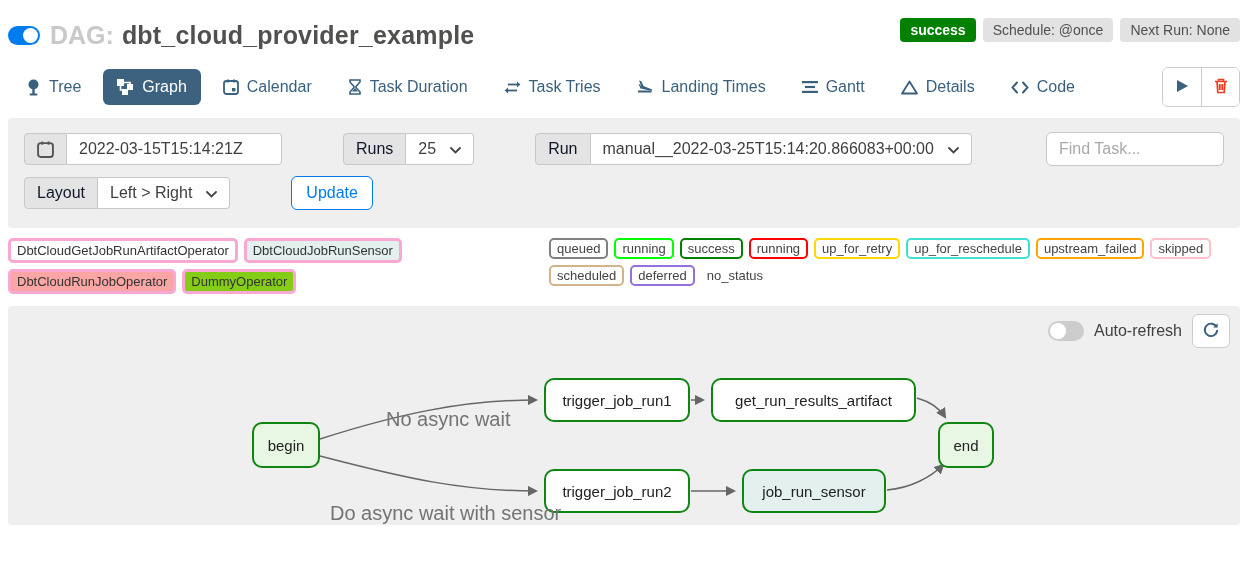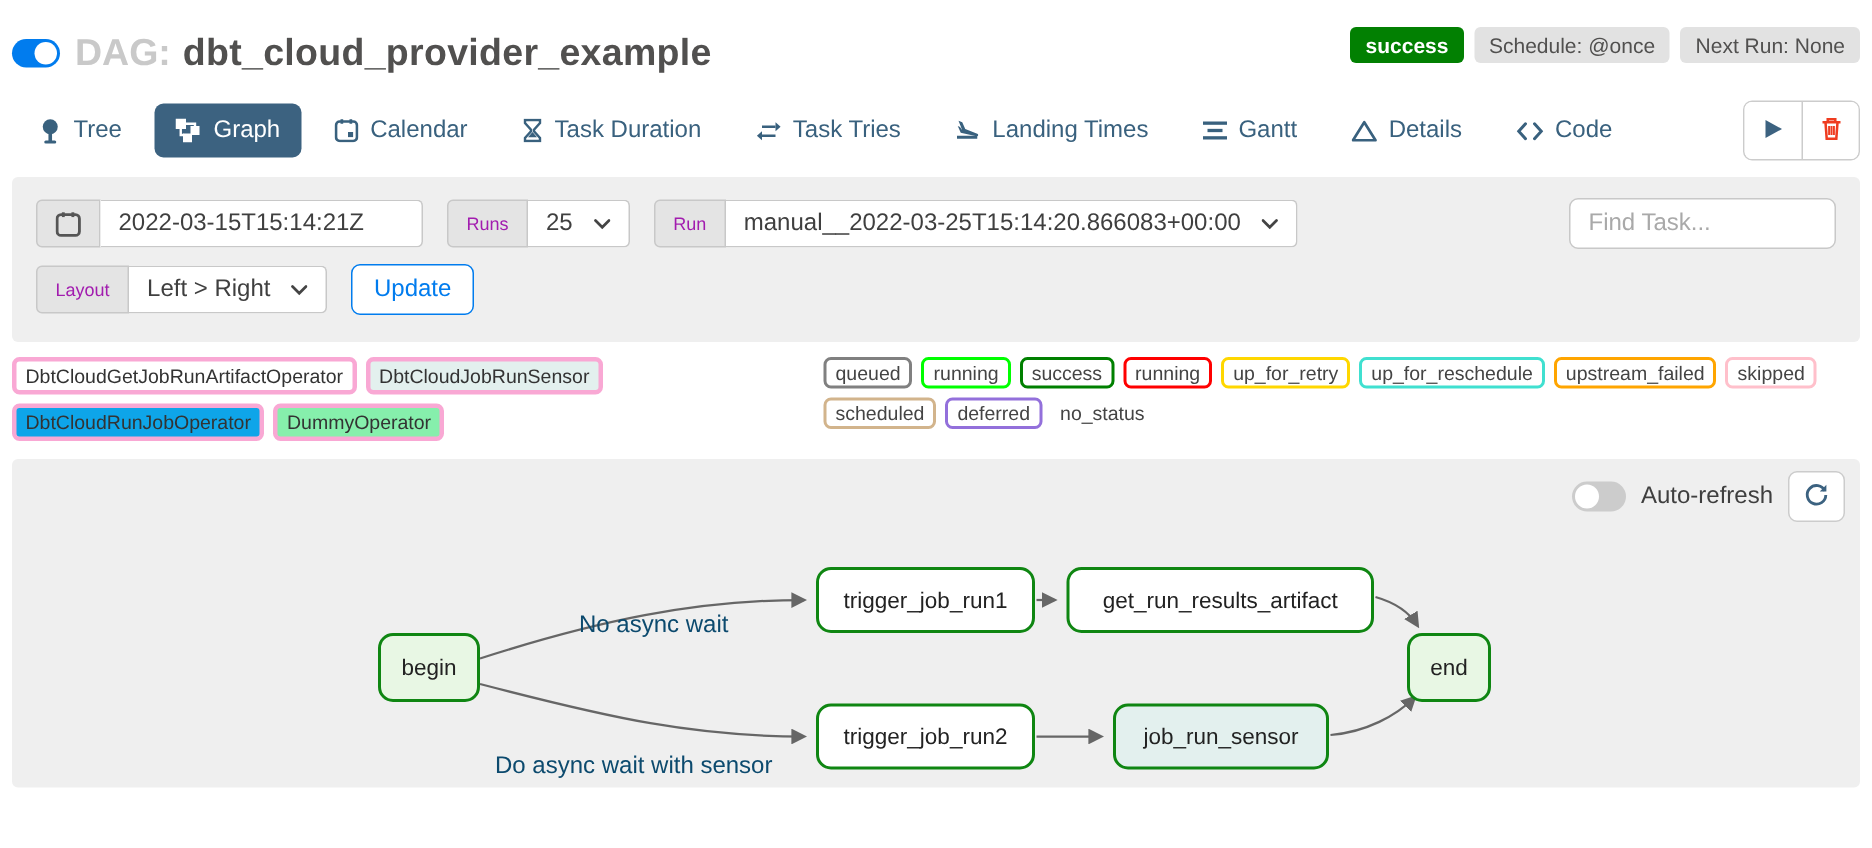--- a/index.html
+++ b/index.html
@@ -25,24 +25,24 @@
   .tab { display: flex; align-items: center; gap: 8px; color: #39617e; font-size: 16px;
     padding: 9px 14px; border-radius: 6px; cursor: pointer; white-space: nowrap; margin-right: 8px; }
   .tab.active { background: #3c6280; color: #fff; }
   .tab svg { display: block; }
   .tab-actions { margin-left: auto; display: flex; border: 1px solid #ccc; border-radius: 6px; overflow: hidden; background: #fff; }
   .tab-actions .abtn { width: 38px; height: 38px; display: flex; align-items: center; justify-content: center; background: #fff; border: none; cursor: pointer; }
   .tab-actions .abtn + .abtn { border-left: 1px solid #ccc; }
 
   
   .filter-panel { margin: 10px 8px 0 8px; background: #efefef; border-radius: 4px; padding: 14px 16px 10px 16px; }
-  .frow { display: flex; align-items: center; }
+  .frow { display: flex; align-items: center; gap: 45px; }
   .frow + .frow { margin-top: 2px; }
   .igroup { display: flex; align-items: stretch; margin-right: 16px; margin-bottom: 8px; }
-  .iaddon { background: #e4e4e4; border: 1px solid #c8c8c8; padding: 6px 12px; font-size: 12px; color: #a21caf;
+  .iaddon { background: #e4e4e4; border: 1px solid #c8c8c8; padding: 6px 12px; font-size: 16px; color: #0f172a;
     display: flex; align-items: center; border-radius: 4px 0 0 4px; }
   .ifield { background: #fff; border: 1px solid #c8c8c8; border-left: none; padding: 6px 12px; font-size: 16px; color: #3f3f3f;
     border-radius: 0 4px 4px 0; display: flex; align-items: center; gap: 14px; }
   input.ifield { font-family: "Liberation Sans", sans-serif; }
   .ifield.select { cursor: pointer; }
   .chev { width: 11px; height: 7px; }
   .find-task { margin-left: auto; margin-bottom: 8px; }
   .find-task input { width: 178px; border: 1px solid #c8c8c8; border-radius: 6px; padding: 7px 12px; font-size: 16px;
     font-family: "Liberation Sans", sans-serif; color: #3f3f3f; background: #fff; }
   .find-task input::placeholder { color: #a9a9a9; }
@@ -61,21 +61,21 @@
   .graph-panel { position: relative; margin: 8px 8px 0 8px; height: 219px; background: #efefef; border-radius: 4px; overflow: hidden; }
   .autorefresh { position: absolute; top: 8px; right: 10px; display: flex; align-items: center; gap: 10px; z-index: 3; }
   .autorefresh .label { font-size: 16px; color: #3f3f3f; }
   .refresh-btn { width: 38px; height: 34px; background: #fff; border: 1px solid #ccc; border-radius: 6px;
     display: flex; align-items: center; justify-content: center; cursor: pointer; }
   .edges { position: absolute; left: 0; top: 0; z-index: 1; }
   .node { position: absolute; z-index: 2; display: flex; align-items: center; justify-content: center;
     border: 2.5px solid #0f8612; border-radius: 10px; font-size: 15px; color: #222; cursor: pointer; background: #fff; }
   .node.fill-green { background: #e8f7e4; }
   .node.fill-sensor { background: #e3f0ee; }
-  .edge-label { position: absolute; z-index: 2; font-size: 16px; color: #0c4a6e; white-space: nowrap; }
+  .edge-label { position: absolute; z-index: 2; font-size: 20px; color: #737373; white-space: nowrap; }
 
   .n-begin  { left: 244px; top: 116px; width: 68px; height: 46px; }
   .n-tjr1   { left: 536px; top: 72px;  width: 146px; height: 44px; }
   .n-grra   { left: 703px; top: 72px;  width: 205px; height: 44px; }
   .n-tjr2   { left: 536px; top: 163px; width: 146px; height: 44px; }
   .n-jrs    { left: 734px; top: 163px; width: 144px; height: 44px; }
   .n-end    { left: 930px; top: 116px; width: 56px;  height: 46px; }
   .el-0 { left: 378px; top: 102px; }
   .el-1 { left: 322px; top: 196px; }
 </style>
@@ -243,22 +243,22 @@
       </span>
     </div>
     <button class="btn-update">Update</button>
   </div>
 </div>
 
 <div class="legend">
   <div class="legend-ops">
     <span class="op-badge" style="background:#ffffff">DbtCloudGetJobRunArtifactOperator</span>
     <span class="op-badge" style="background:#e3f0ee">DbtCloudJobRunSensor</span>
-    <span class="op-badge" style="background:#0ea5e9">DbtCloudRunJobOperator</span>
-    <span class="op-badge" style="background:#86efac">DummyOperator</span>
+    <span class="op-badge" style="background:#fca5a5">DbtCloudRunJobOperator</span>
+    <span class="op-badge" style="background:#84cc16">DummyOperator</span>
   </div>
   <div class="legend-states">
     <span class="st-badge" style="border-color:#808080">queued</span>
     <span class="st-badge" style="border-color:#00ff00">running</span>
     <span class="st-badge" style="border-color:#008000">success</span>
     <span class="st-badge" style="border-color:#ff0000">running</span>
     <span class="st-badge" style="border-color:#ffd700">up_for_retry</span>
     <span class="st-badge" style="border-color:#40e0d0">up_for_reschedule</span>
     <span class="st-badge" style="border-color:#ffa500">upstream_failed</span>
     <span class="st-badge" style="border-color:#ffc0cb">skipped</span>

